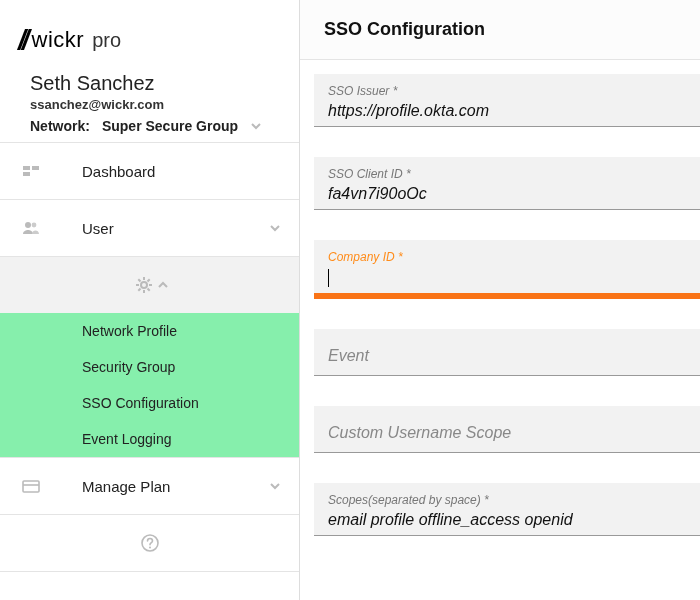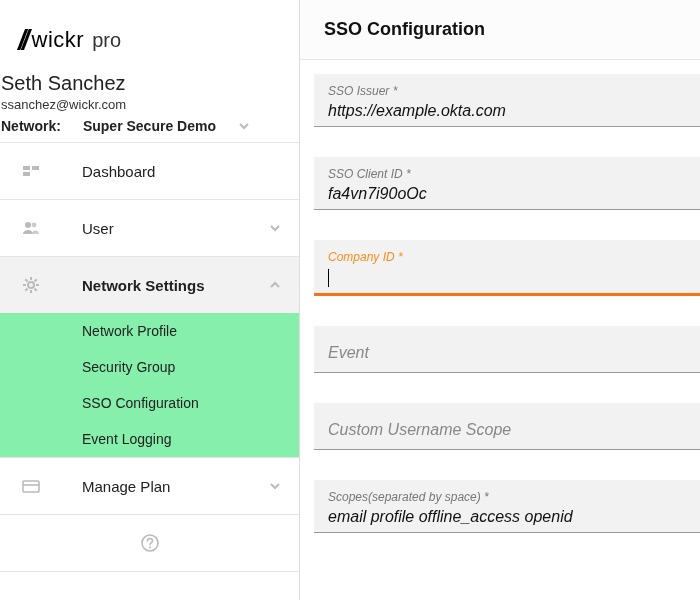--- a/index.html
+++ b/index.html
@@ -7,24 +7,24 @@
   .app { display: flex; width: 700px; height: 600px; }
   
   
   .sidebar { width: 300px; height: 600px; border-right: 1px solid #ddd; display: flex; flex-direction: column; background: #fff; }
   .logo-area { padding: 24px 18px 10px 18px; }
   .logo { display: flex; align-items: center; gap: 6px; }
   .logo-slashes { font-size: 28px; font-weight: 700; font-style: italic; letter-spacing: -4px; }
   .logo-text { font-size: 22px; font-weight: 400; letter-spacing: 0.5px; }
   .logo-pro { font-size: 20px; font-weight: 300; color: #333; margin-left: 2px; }
   
-  .user-block { padding: 6px 18px 8px 1px; }
+  .user-block { padding: 6px 18px 8px 10px; margin-left: 20px; }
   .user-name { font-size: 20px; font-weight: 400; color: #222; }
-  .user-email { font-size: 13px; color: #333; margin-top: 2px; }
-  .network-row { display: flex; align-items: center; gap: 22px; margin-top: 6px; font-size: 14px; font-weight: 700; color: #222; cursor: pointer; }
+  .user-email { font-size: 13px; color: #333; margin-top: 2px; font-weight: bold; }
+  .network-row { display: flex; align-items: center; gap: 12px; margin-top: 6px; font-size: 14px; font-weight: 700; color: #222; cursor: pointer; }
   .network-row .chev { color: #bbb; }
   
   .divider { border-top: 1px solid #e4e4e4; }
   
   .nav { flex: 1; }
   .nav-item { display: flex; align-items: center; padding: 0 18px; height: 56px; cursor: pointer; font-size: 15px; color: #222; justify-content: center; }
   .nav-item .icon { width: 26px; display: flex; justify-content: center; color: #bbb; }
   .nav-item .label { flex: 1; margin-left: 38px; }
   .nav-item .expand { color: #bbb; }
   .nav-item.active { background: #f2f2f2; font-weight: 700; }
@@ -35,21 +35,21 @@
   
   svg { display: block; }
   
   
   .main { flex: 1; height: 600px; background: #fff; }
   .main-header { height: 60px; display: flex; align-items: center; padding: 0 24px; border-bottom: 1px solid #e4e4e4; background: #fcfcfc; }
   .main-header h1 { font-size: 18px; font-weight: 700; color: #111; }
   
   .form-area { padding: 14px 0 0 0; }
   .field { margin: 0 0 30px 14px; background: #f2f2f2; padding: 10px 14px 0 14px; border-bottom: 1px solid #999; position: relative; font-style: italic; }
-  .field.focused { border-bottom: 3px solid #f97316; }
+  .field.focused { border-bottom: 6px solid #f97316; }
   .field-label { font-size: 12px; color: #777; }
   .field.focused .field-label { color: #ff8c1a; }
   .field-value { font-size: 16px; color: #111; padding: 4px 0 6px 0; min-height: 26px; }
   .field.placeholder .field-value { color: #888; font-size: 16px; padding: 8px 0 10px 0; }
   
   .cursor-line { display: inline-block; width: 1px; height: 18px; background: #000; vertical-align: middle; margin-left: 0; }
 </style>
 </head>
 <body>
 
@@ -61,21 +61,21 @@
         <span class="logo-text">wickr</span>
         <span class="logo-pro">pro</span>
       </div>
     </div>
 
     <div class="user-block">
       <div class="user-name">Seth Sanchez</div>
       <div class="user-email">ssanchez@wickr.com</div>
       <div class="network-row">
         <span>Network:</span>
-        <span>Super Secure Demo</span>
+        <span>Super Secure Group</span>
         <span class="chev">
           <svg width="12" height="12" viewBox="0 0 12 12">
               <path d="M2 4 L6 8 L10 4" fill="none" stroke="#bbb" stroke-width="2"></path>
             </svg>
         </span>
       </div>
     </div>
 
     <div class="divider"></div>
 
@@ -117,21 +117,20 @@
                 <line x1="10" y1="15" x2="10" y2="18"></line>
                 <line x1="2" y1="10" x2="5" y2="10"></line>
                 <line x1="15" y1="10" x2="18" y2="10"></line>
                 <line x1="4.3" y1="4.3" x2="6.5" y2="6.5"></line>
                 <line x1="13.5" y1="13.5" x2="15.7" y2="15.7"></line>
                 <line x1="4.3" y1="15.7" x2="6.5" y2="13.5"></line>
                 <line x1="13.5" y1="6.5" x2="15.7" y2="4.3"></line>
               </g>
             </svg>
         </span>
-        <span class="label">Network Settings</span>
         <span class="expand">
           <svg width="12" height="12" viewBox="0 0 12 12">
               <path d="M2 8 L6 4 L10 8" fill="none" stroke="#bbb" stroke-width="2"></path>
             </svg>
         </span>
       </div>
       <div class="sub-items">
         <div class="sub-item">Network Profile</div>
         <div class="sub-item">Security Group</div>
         <div class="sub-item">SSO Configuration</div>
@@ -167,21 +166,21 @@
   </aside>
 
   <main class="main">
     <div class="main-header">
       <h1>SSO Configuration</h1>
     </div>
 
     <div class="form-area">
       <div class="field">
         <div class="field-label">SSO Issuer *</div>
-        <div class="field-value">https://example.okta.com</div>
+        <div class="field-value">https://profile.okta.com</div>
       </div>
 
       <div class="field">
         <div class="field-label">SSO Client ID *</div>
         <div class="field-value">fa4vn7i90oOc</div>
       </div>
 
       <div class="field focused">
         <div class="field-label">Company ID *</div>
         <div class="field-value"><span class="cursor-line"></span></div>

